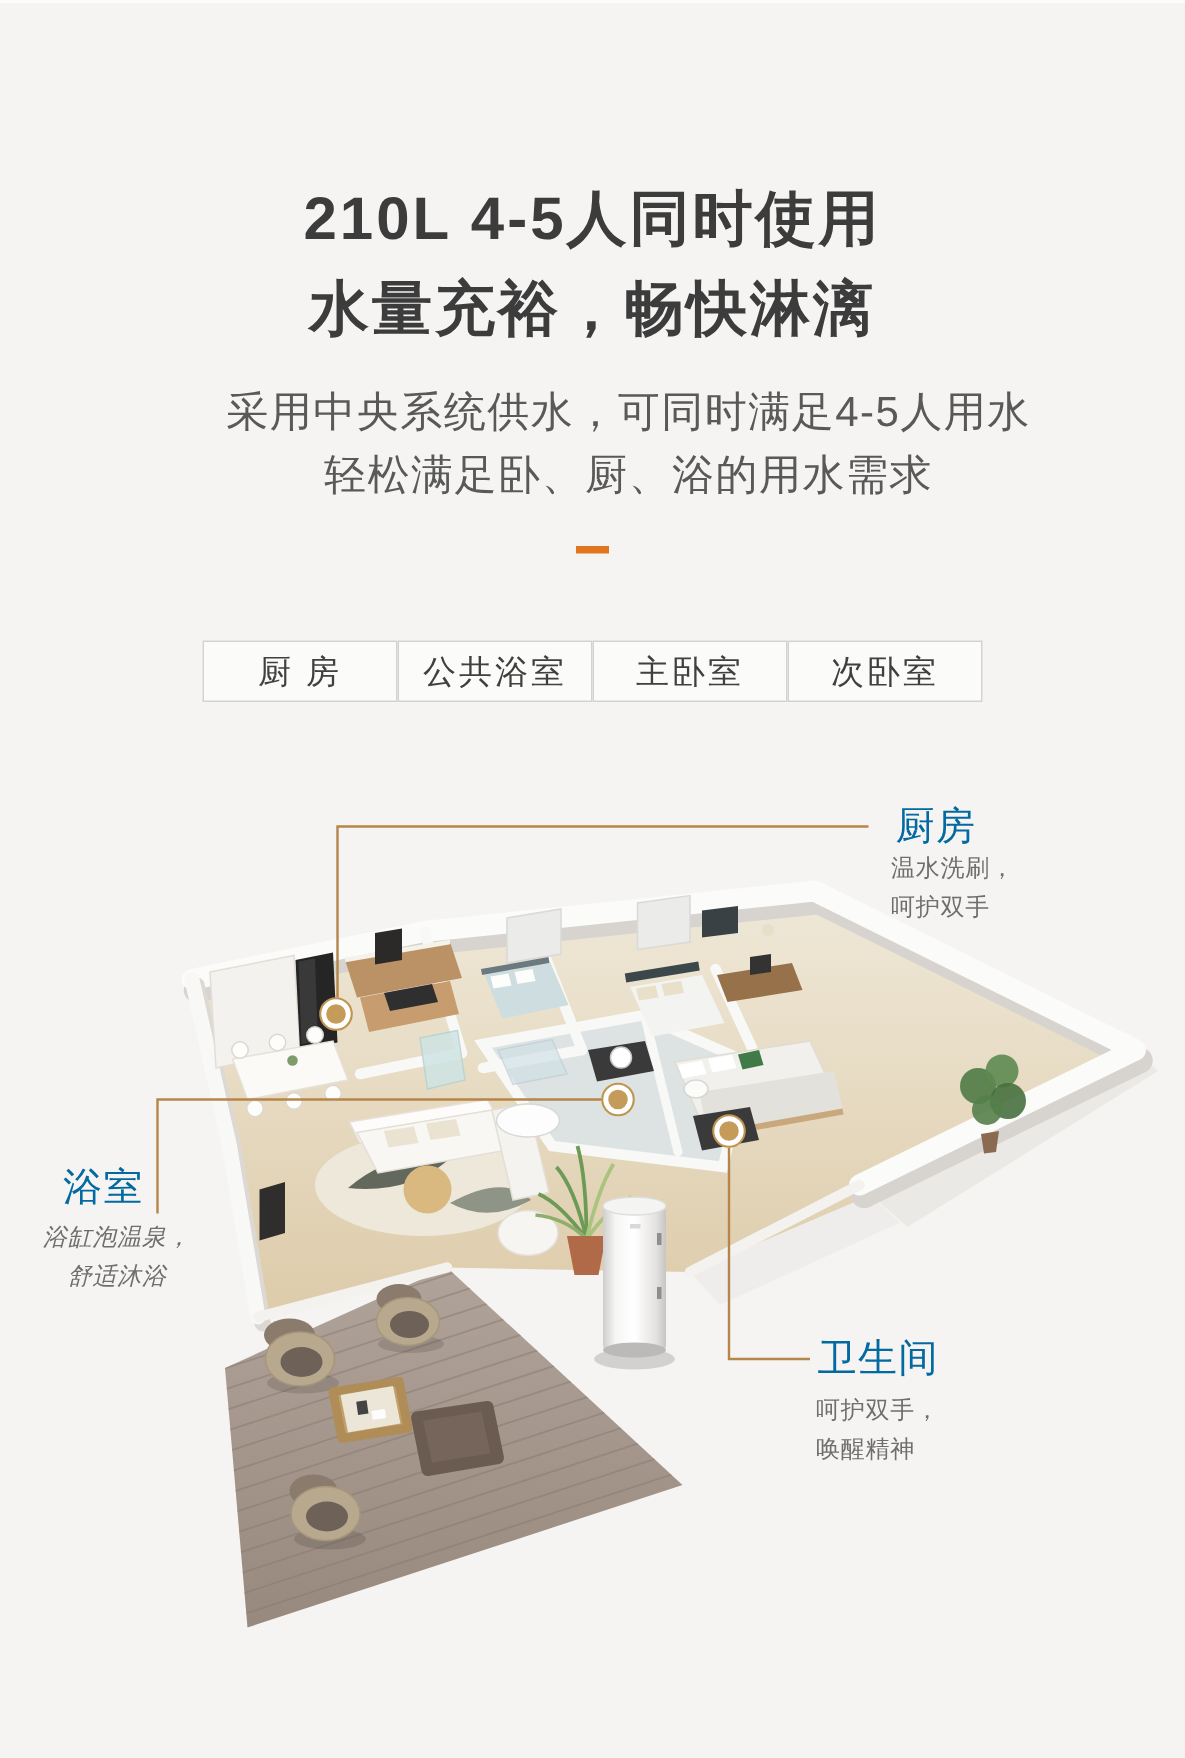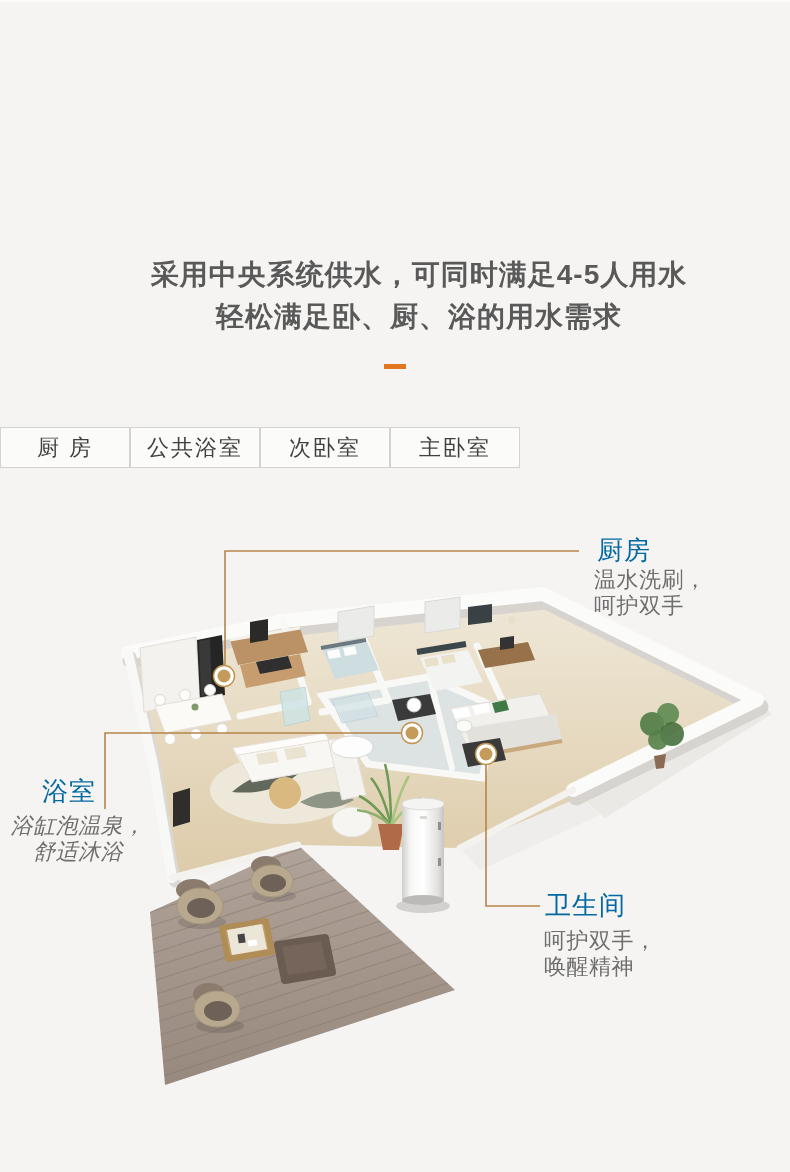--- a/index.html
+++ b/index.html
@@ -10,68 +10,70 @@
   }
   .abs{position:absolute;}
   
   .title{
     left:0;right:0;top:116px;text-align:center;
     font-size:40px;line-height:60px;font-weight:600;
     color:#3c3c3c;letter-spacing:2px;
   }
   .subtitle{
     left:0;right:0;top:254px;text-align:center;
-    font-size:28px;line-height:42px;font-weight:700;
+    font-size:28px;line-height:42px;font-weight:400;
     color:#595959;letter-spacing:1px;padding-left:48px;
   }
   .accent-bar{
     left:384px;top:364px;width:22px;height:5px;background:#e2761e;
   }
   
   .tags{
     left:0;right:0;top:427px;height:41px;
-    display:flex;
+    display:flex;justify-content:center;
   }
   .tag{
     width:128px;height:39px;border:1px solid #d3d2d0;background:#fbfbfa;
     font-size:22px;color:#404040;letter-spacing:2px;
     display:flex;align-items:center;justify-content:center;
   }
   
   .plan-svg{left:0;top:520px;}
   .co-title{font-size:26px;color:#0369a1;letter-spacing:1px;white-space:nowrap;}
-  .co-desc{font-size:22px;color:#6e6e6e;line-height:26px;letter-spacing:.5px;white-space:nowrap;}
+  .co-desc{font-size:16px;color:#6e6e6e;line-height:26px;letter-spacing:.5px;white-space:nowrap;}
   .co-kitchen-title{left:597px;top:533px;}
   .co-kitchen-desc{left:594px;top:567px;}
   .co-bath-title{left:42px;top:774px;font-family:Liberation Serif, serif;}
   .co-bath-desc{left:10px;top:813px;width:136px;text-align:center;font-style:italic;}
   .co-toilet-title{left:545px;top:888px;}
   .co-toilet-desc{left:544px;top:928px;}
   .top-edge{top:0;left:0;right:0;height:2px;background:#fbfbfa;}
 </style>
 </head>
 <body>
 
 <div class="abs top-edge"></div>
 
 <div class="abs title">
+  <div>210L 4-5人同时使用</div>
+  <div>水量充裕，畅快淋漓</div>
 </div>
 
 <div class="abs subtitle">
   <div>采用中央系统供水，可同时满足4-5人用水</div>
   <div>轻松满足卧、厨、浴的用水需求</div>
 </div>
 
 <div class="abs accent-bar"></div>
 
 <div class="abs tags">
   <div class="tag">厨 房</div>
   <div class="tag">公共浴室</div>
+  <div class="tag">主卧室</div>
   <div class="tag">次卧室</div>
-  <div class="tag">主卧室</div>
 </div>
 
 <svg class="abs plan-svg" width="790" height="600" viewBox="0 520 790 600">
   <defs>
     <linearGradient id="woodg" x1="0" y1="0" x2="0" y2="1">
       <stop offset="0" stop-color="#efe8d8"></stop>
       <stop offset="1" stop-color="#ddcba9"></stop>
     </linearGradient>
     <linearGradient id="patiog" x1="0" y1="0" x2="0" y2="1">
       <stop offset="0" stop-color="#b0a399"></stop>

